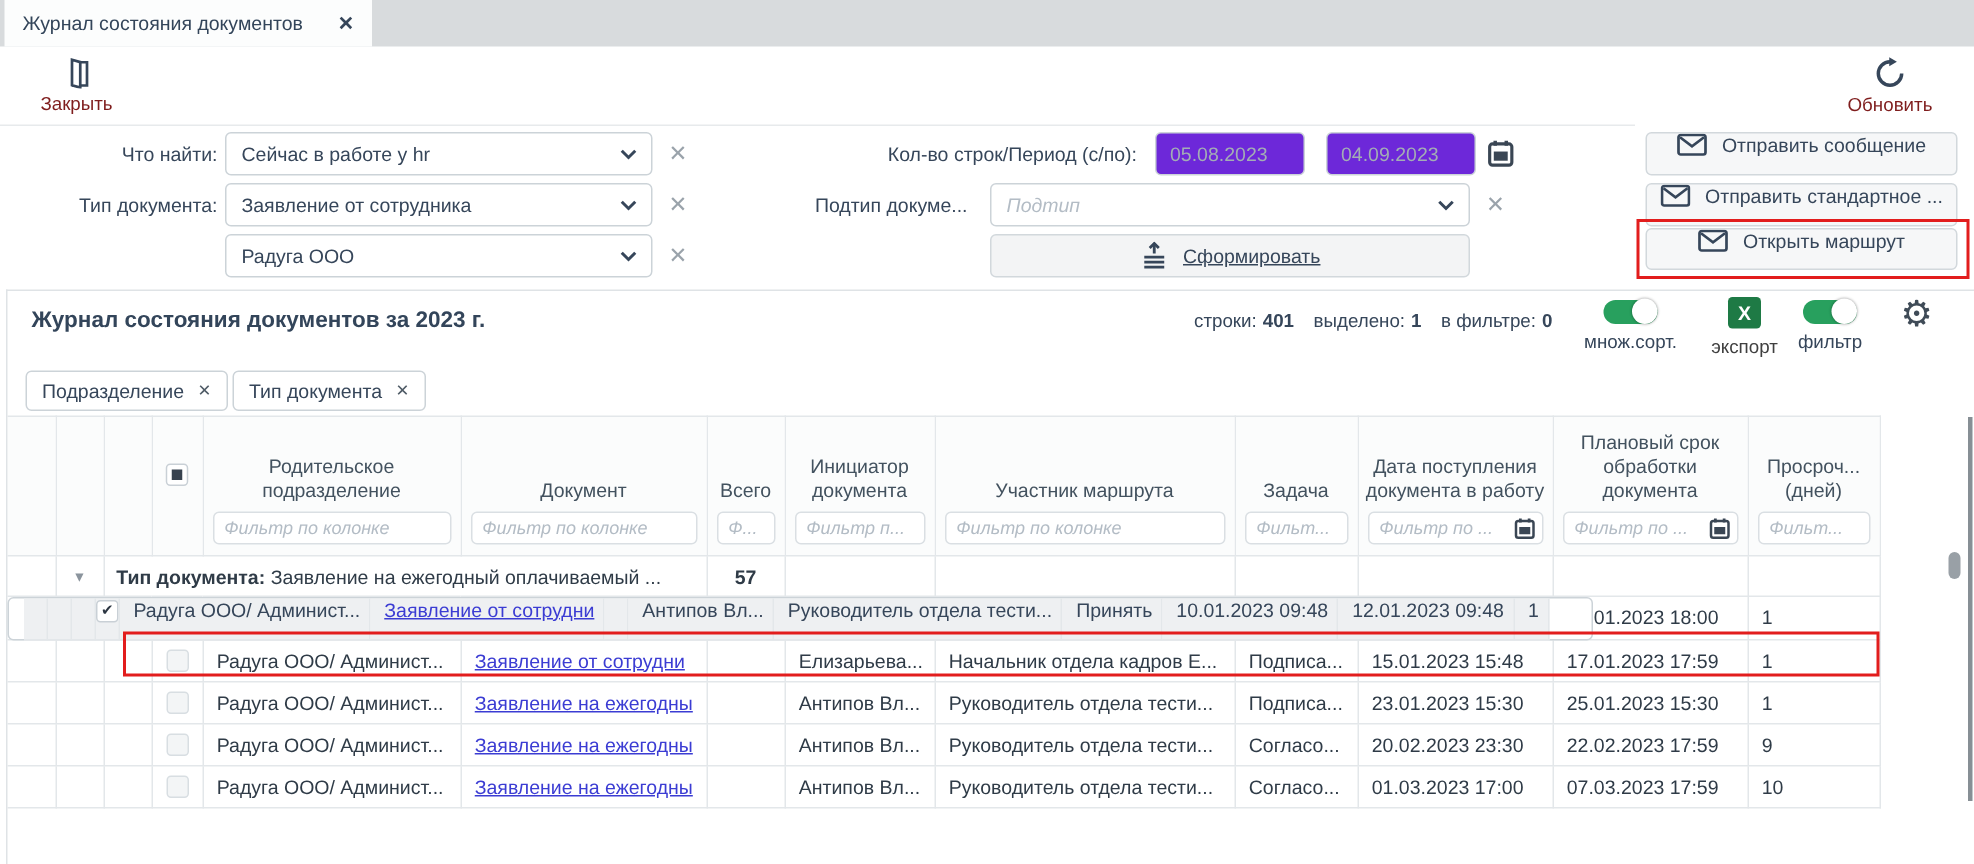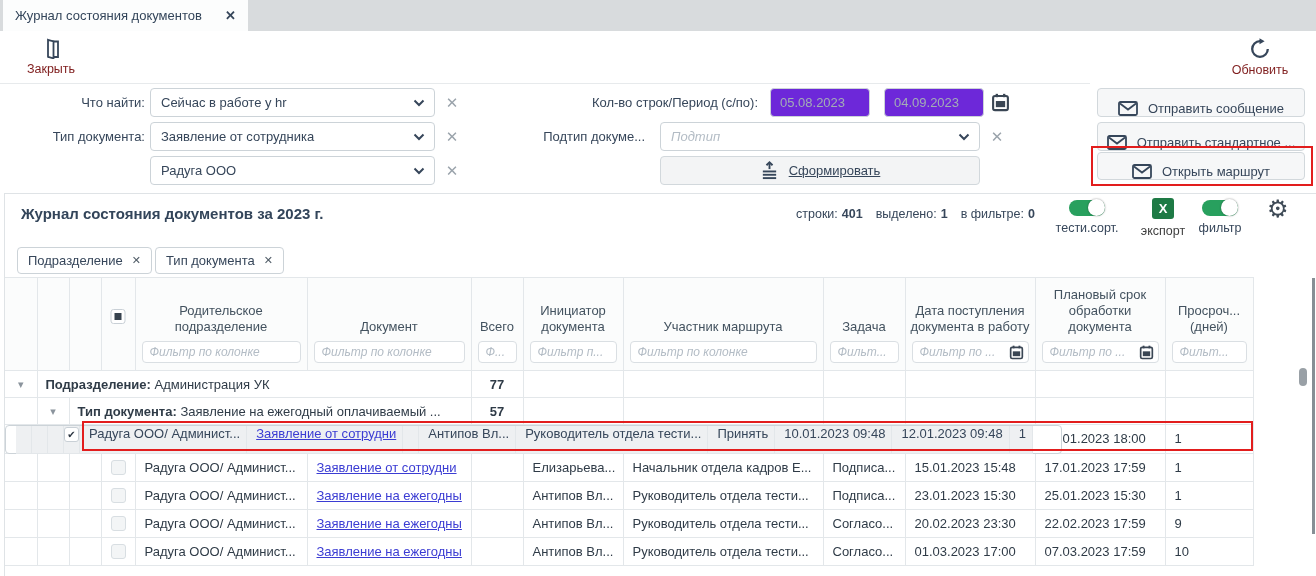--- a/index.html
+++ b/index.html
@@ -25,21 +25,21 @@
          display:flex; align-items:center; padding:0 28px 0 10px; font-size:13px; color:#36465a; cursor:pointer; }
   .sel .chev { position:absolute; right:9px; top:10px; }
   .ph-it { font-style:italic; color:#b3bcc5; }
   .clear { position:absolute; width:18px; height:29px; font-size:15px; color:#9aa3ab; text-align:center; line-height:29px; cursor:pointer; }
   .clear::before { content:"✕"; }
   .dinp { position:absolute; height:29px; width:100px; background:#6d28d9; border:1px solid #ccd3d8; border-radius:4px;
           display:flex; align-items:center; padding:0 9px; font-size:13px; color:#a3adb5; }
   .genbtn { position:absolute; left:660px; top:156px; width:320px; height:29px; background:#f3f4f5; border:1px solid #d2d8dc;
             border-radius:4px; display:flex; align-items:center; justify-content:center; gap:10px; font-size:13px; color:#36465a; cursor:pointer;text-decoration:underline; }
   .abtn { position:absolute; left:1097px; width:208px; height:29px; background:#f6f7f8; border:1px solid #d2d8dc; border-radius:4px;
-          display:flex; align-items:flex-end; justify-content:center; gap:10px; font-size:13px; color:#36465a; cursor:pointer; }
+          display:flex; align-items:flex-start; justify-content:center; gap:10px; font-size:13px; color:#36465a; cursor:pointer; }
   .red-box { position:absolute; border:2px solid #e21d1d; pointer-events:none; z-index:5; }
 
   
   .panel { position:absolute; left:4px; top:193px; width:1312px; height:383px; background:#fff;
            border-left:1px solid #dfe3e6; border-top:1px solid #dfe3e6; }
   .gtitle { position:absolute; left:16px; top:11px; font-size:15px; font-weight:bold; color:#33455a; }
   .stats { position:absolute; left:791px; top:13px; font-size:12.5px; color:#36465a; display:flex; gap:13px; white-space:nowrap; }
   .stats b { margin-left:4px; }
   .ctrl { position:absolute; display:flex; flex-direction:column; align-items:center; gap:5px; cursor:pointer; }
   .ctrl .clab { font-size:12.5px; color:#36465a; }
@@ -224,21 +224,21 @@
     <div class="stats">
       <span><span>строки:</span><b>401</b></span>
       <span><span>выделено:</span><b>1</b></span>
       <span><span>в фильтре:</span><b>0</b></span>
     </div>
 
     <div class="ctrl" style="left:1049px; top:6px; width:66px;">
       <div class="tgl">
           <div class="knob"></div>
         </div>
-      <span class="clab">тести.сорт.</span>
+      <span class="clab">множ.сорт.</span>
     </div>
     <div class="ctrl" style="left:1131px; top:4px; width:54px;">
       <div class="xlsq">X</div>
       <span class="clab green">экспорт</span>
     </div>
     <div class="ctrl" style="left:1192px; top:6px; width:46px;">
       <div class="tgl">
           <div class="knob"></div>
         </div>
       <span class="clab">фильтр</span>
@@ -359,33 +359,20 @@
             <div class="hlabel">Просроч... (дней)</div>
             <div class="hfilter">
                   <span class="ph">Фильт...</span>
                 </div>
           </div>
             </th>
         </tr>
       </thead>
       <tbody>
         <tr class="grow">
-          <td>
-              <span class="arr"></span>
-            </td>
-          <td class="gl" colspan="5"><b>Подразделение:</b> <span>Администрация УК</span></td>
-          <td class="tot">77</td>
-          <td></td>
-            <td></td>
-            <td></td>
-            <td></td>
-            <td></td>
-            <td></td>
-        </tr>
-        <tr class="grow">
           <td></td>
           <td>
               <span class="arr"></span>
             </td>
           <td class="gl" colspan="4"><b>Тип документа:</b> <span>Заявление на ежегодный оплачиваемый ...</span></td>
           <td class="tot">57</td>
           <td></td>
             <td></td>
             <td></td>
             <td></td>

